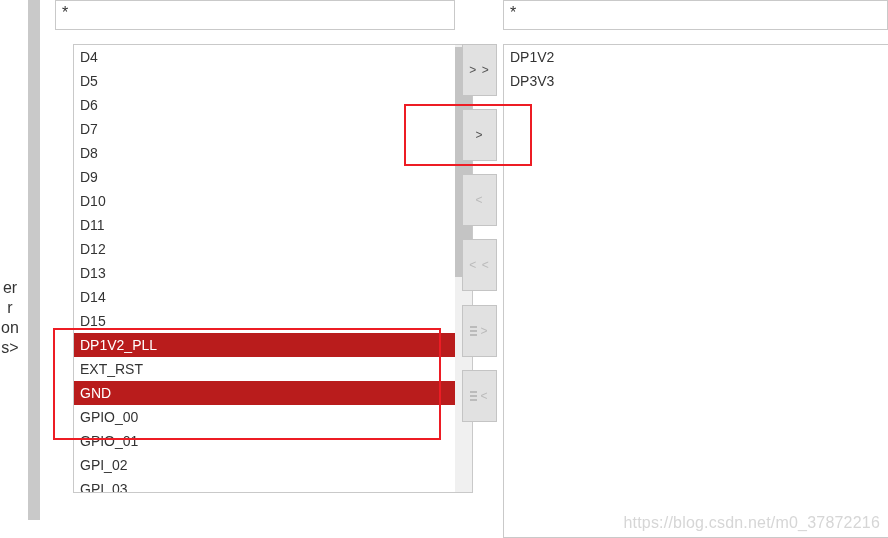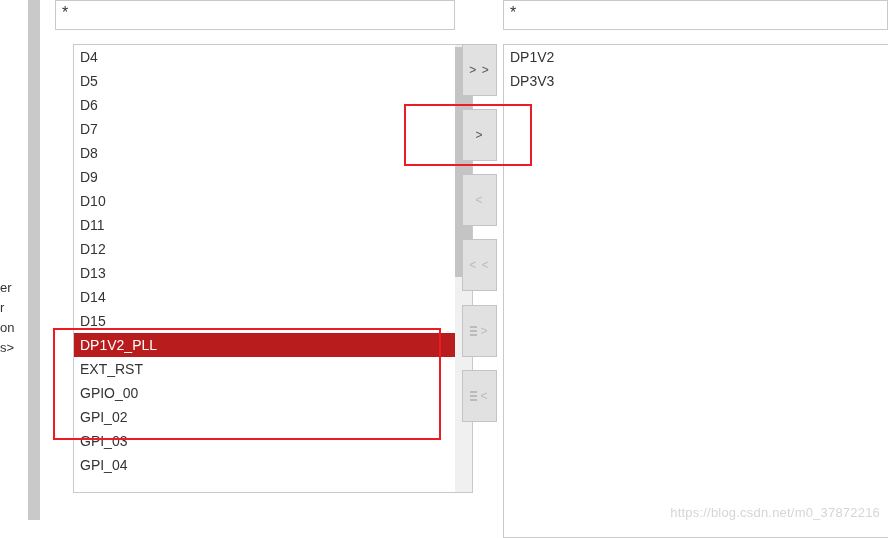--- a/index.html
+++ b/index.html
@@ -18,25 +18,25 @@
     left: 28px;
     top: 0;
     width: 12px;
     height: 520px;
     background: #c9c9c9;
   }
   .sidebar-hint {
     position: absolute;
     left: 0;
     top: 278px;
-    font-size: 13px;
+    font-size: 16px;
     color: #333;
     line-height: 20px;
     width: 20px;
-    text-align: left;
+    text-align: center;
   }
   .sidebar-hint div { white-space: nowrap; }
   .filter {
     position: absolute;
     border: 1px solid #c9c9c9;
     background: #fff;
     height: 30px;
     top: 0;
     font-size: 16px;
     padding: 3px 6px;
@@ -127,23 +127,23 @@
     position: absolute;
     border: 2px solid #ed1c24;
     pointer-events: none;
   }
   #anno-btn { left: 404px; top: 104px; width: 128px; height: 62px; }
   #anno-list { left: 53px; top: 328px; width: 388px; height: 112px; }
 
   .watermark {
     position: absolute;
     right: 8px;
-    bottom: 18px;
+    bottom: 6px;
     color: #d6d6d6;
-    font-size: 13px;
+    font-size: 16px;
     letter-spacing: 0.2px;
   }
 </style>
 </head>
 <body>
 
 <div class="edge-bar"></div>
 
 <div class="sidebar-hint">
   <div>er</div>
@@ -164,21 +164,23 @@
       <div class="item">D8</div>
       <div class="item">D9</div>
       <div class="item">D10</div>
       <div class="item">D11</div>
       <div class="item">D12</div>
       <div class="item">D13</div>
       <div class="item">D14</div>
       <div class="item">D15</div>
       <div class="item selected">DP1V2_PLL</div>
       <div class="item">EXT_RST</div>
+      <div class="item selected">GND</div>
       <div class="item">GPIO_00</div>
+      <div class="item">GPIO_01</div>
       <div class="item">GPI_02</div>
       <div class="item">GPI_03</div>
       <div class="item">GPI_04</div>
     </div>
   <div class="scrollbar-track">
     <div id="thumb-left" class="scrollbar-thumb"></div>
   </div>
 </div>
 
 <div id="list-right" class="listbox">

